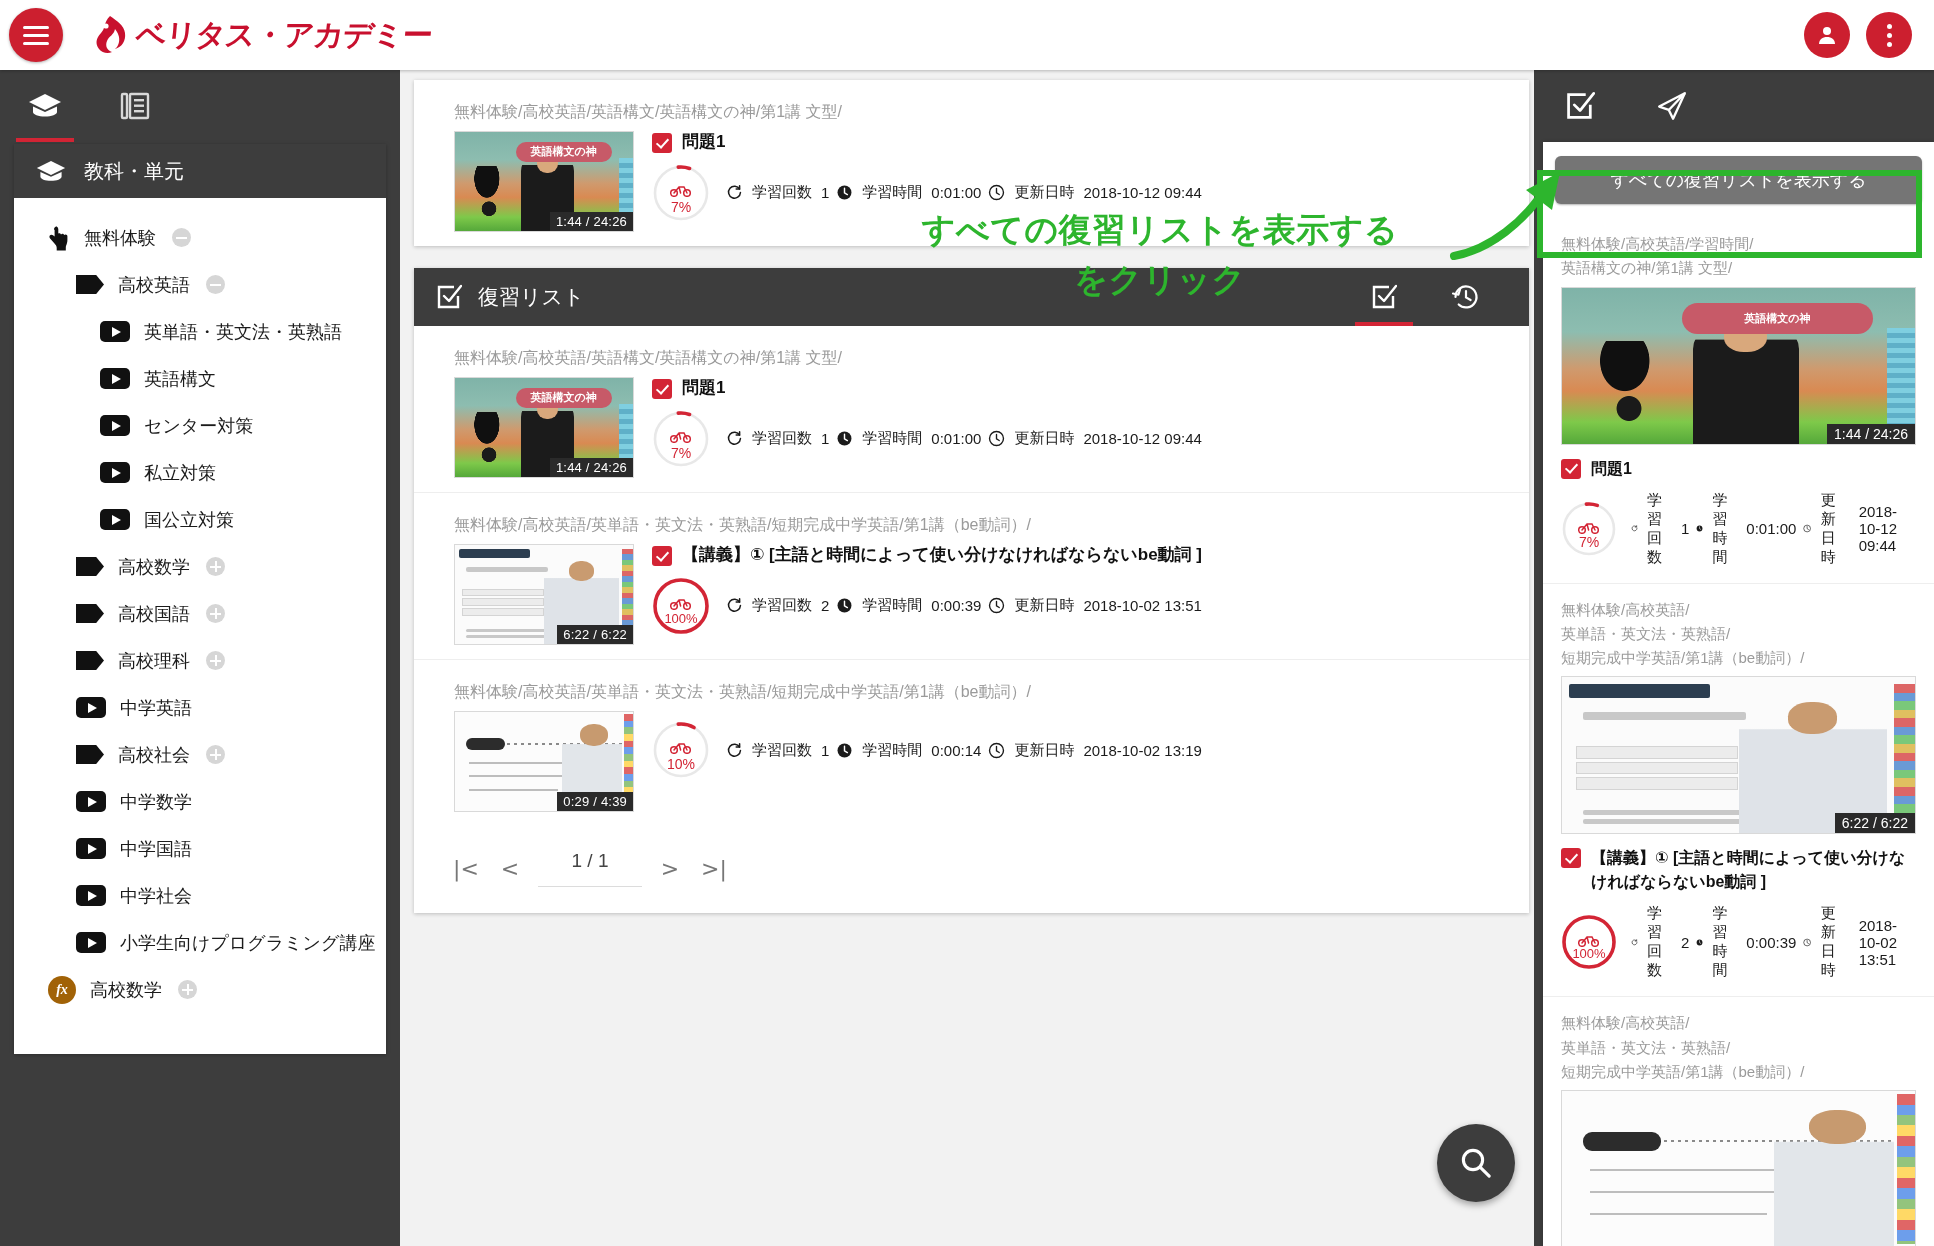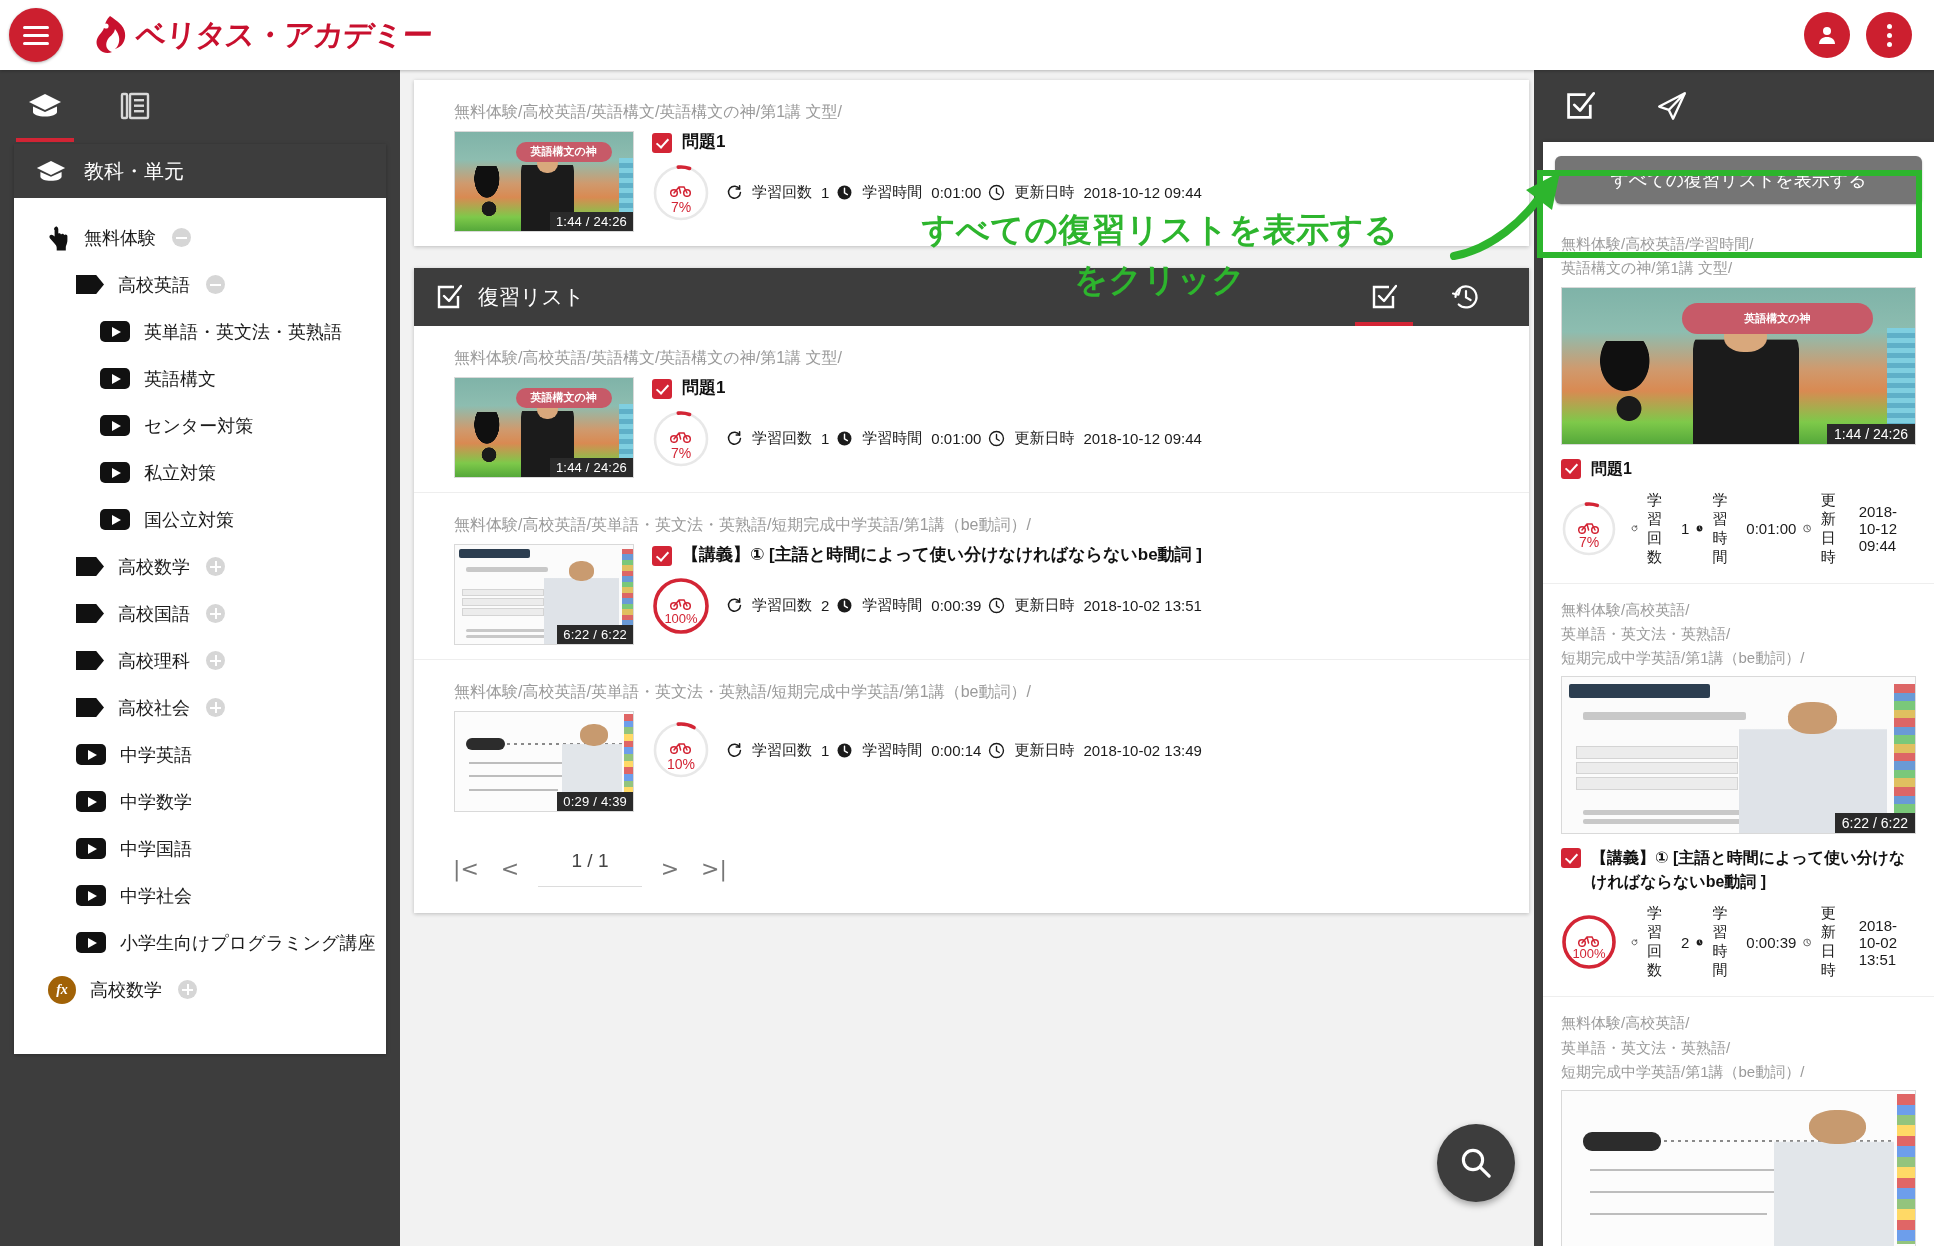--- a/index.html
+++ b/index.html
@@ -371,30 +371,30 @@
           </div>
           <div class="tree-row lvl1">
             <span class="ico">
               <span class="tag"></span>
             </span>
             <span class="lbl">高校理科</span>
             <span class="toggle plus"></span>
           </div>
           <div class="tree-row lvl1">
             <span class="ico">
+              <span class="yt"></span>
+            </span>
+            <span class="lbl">中学英語</span>
+          </div>
+          <div class="tree-row lvl1">
+            <span class="ico">
               <span class="tag"></span>
             </span>
             <span class="lbl">高校社会</span>
             <span class="toggle plus"></span>
-          </div>
-          <div class="tree-row lvl1">
-            <span class="ico">
-              <span class="yt"></span>
-            </span>
-            <span class="lbl">中学英語</span>
           </div>
           <div class="tree-row lvl1">
             <span class="ico">
               <span class="yt"></span>
             </span>
             <span class="lbl">中学数学</span>
           </div>
           <div class="tree-row lvl1">
             <span class="ico">
               <span class="yt"></span>
@@ -695,21 +695,21 @@
                       </svg>
                       <span>学習時間</span>
                       <span class="val">0:00:14</span>
                     </div>
                     <div class="stat">
                       <svg width="17" height="17" viewBox="0 0 20 20" fill="none" stroke="#1b1b1b" stroke-width="1.6">
                         <circle cx="10" cy="10" r="8.2"></circle>
                         <path d="M10 5.2v5.2l3.2 2" stroke-linecap="round"></path>
                       </svg>
                       <span>更新日時</span>
-                      <span class="val">2018-10-02 13:49</span>
+                      <span class="val">2018-10-02 13:19</span>
                     </div>
                   </div>
                 </div>
               </div>
             </div>
           </div>
         </div>
       <div class="pager">
         <div class="pg-btn">|&lt;</div>
         <div class="pg-btn">&lt;</div>

